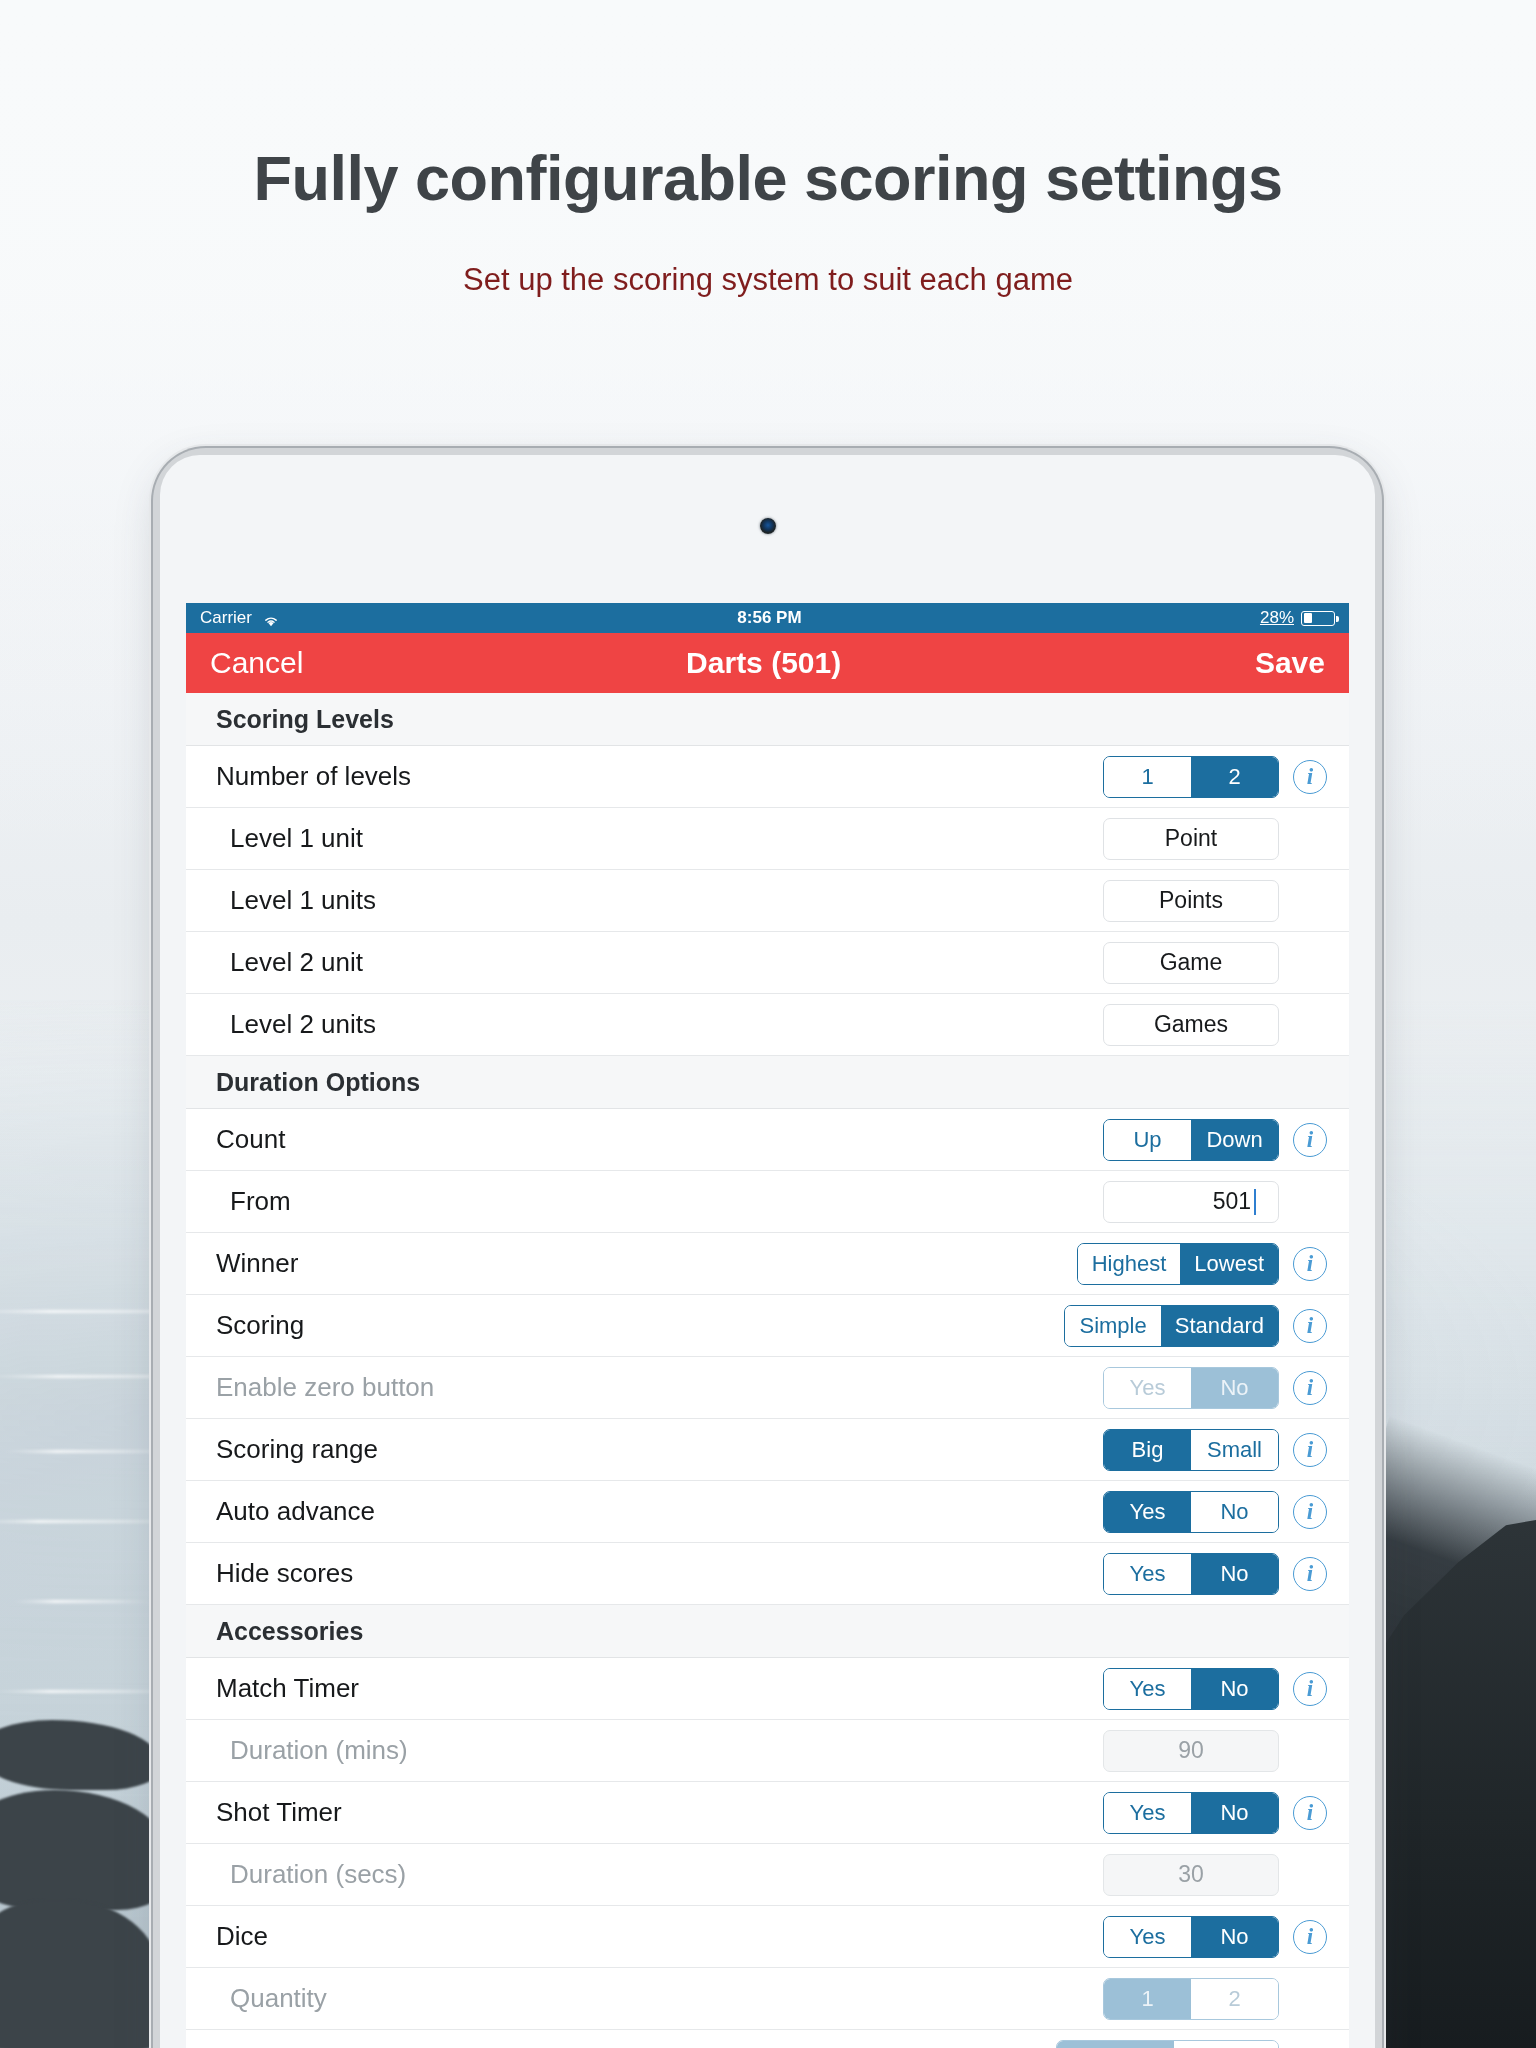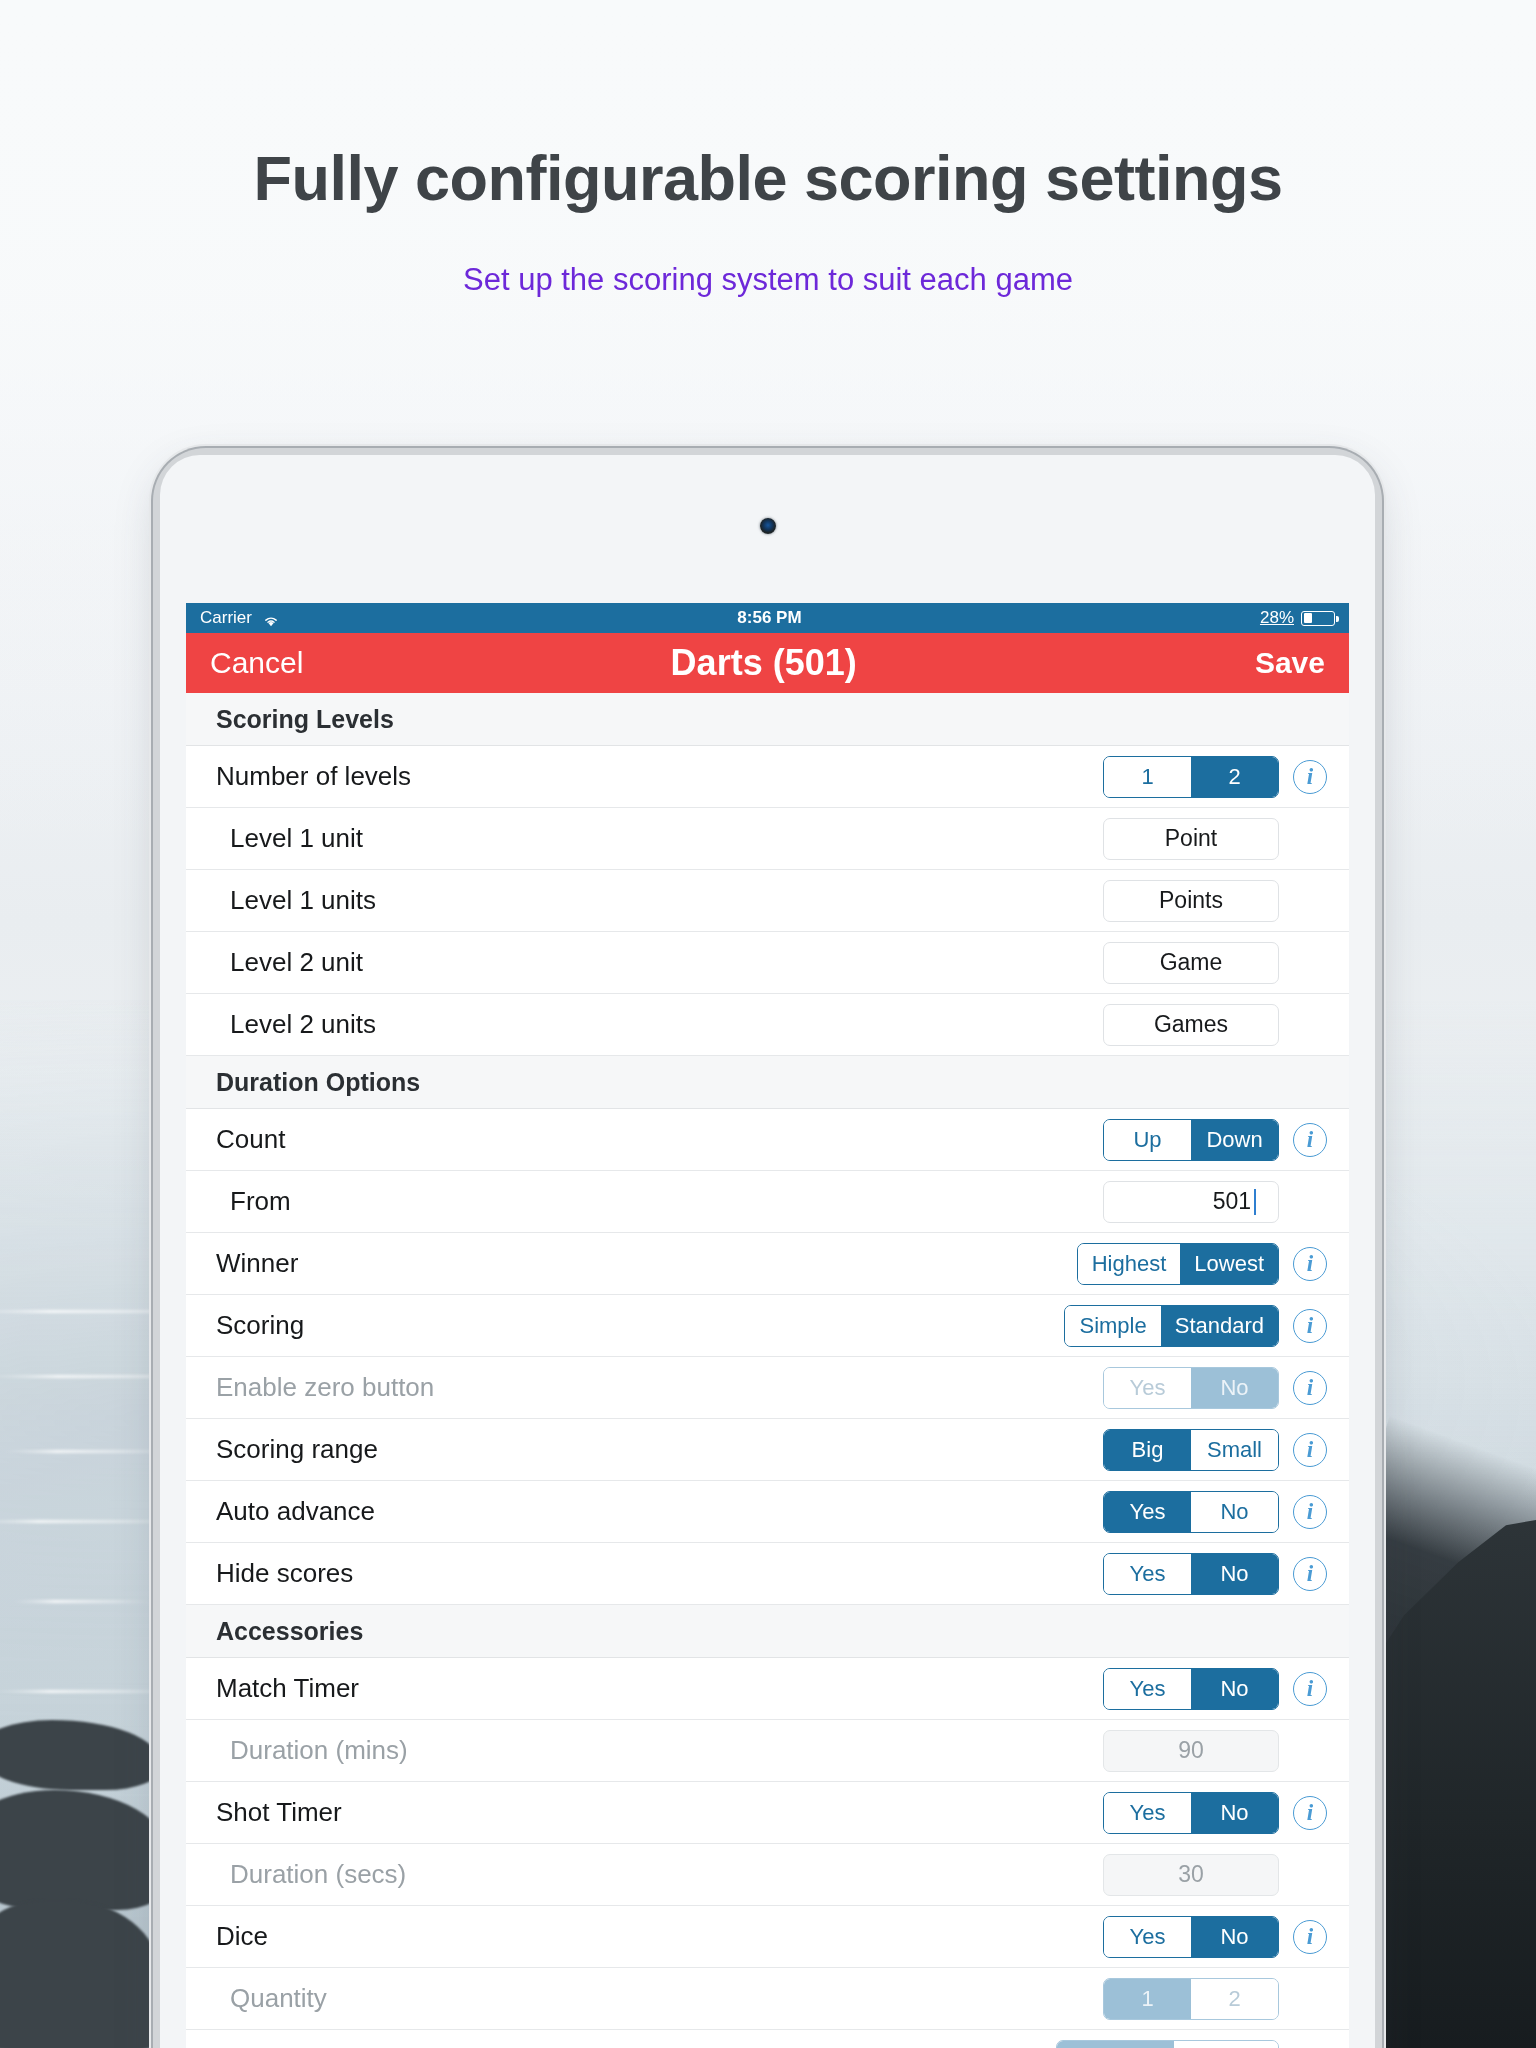--- a/index.html
+++ b/index.html
@@ -66,21 +66,21 @@
     position: absolute; left: 0; right: 0; top: 142px;
     text-align: center;
     font-size: 63px; font-weight: 700; letter-spacing: -0.5px;
     color: #3f4448;
     white-space: nowrap;
   }
   .subhead {
     position: absolute; left: 0; right: 0; top: 262px;
     text-align: center;
     font-size: 31px; font-weight: 400;
-    color: #6d28d9;
+    color: #7f1d1d;
   }
 
   
   .tablet {
     position: absolute;
     left: 160px; top: 455px;
     width: 1215px; height: 1620px;
     border-radius: 46px 46px 0 0;
     background: linear-gradient(180deg,#fafbfc 0%, #f5f6f8 100%);
     box-shadow:
@@ -141,21 +141,21 @@
   }
 
   .navbar {
     height: 60px;
     background: #ef4444;
     color: #fff;
     display: flex; align-items: center;
     padding: 0 24px;
   }
   .nav-btn { font-size: 30px; color: #fff; }
-  .nav-title { flex: 1; text-align: center; font-size: 36px; font-weight: 700; }
+  .nav-title { flex: 1; text-align: center; font-size: 30px; font-weight: 700; }
   .nav-btn.right { font-weight: 700; margin-left: 31px; }
 
   .list { background: #fff; }
   .section-header {
     background: #f6f7f8;
     padding: 12px 30px 11px 30px;
     font-size: 25px; font-weight: 700; color: #2b2f33;
     border-bottom: 1px solid #e2e4e6;
   }
   .row {

